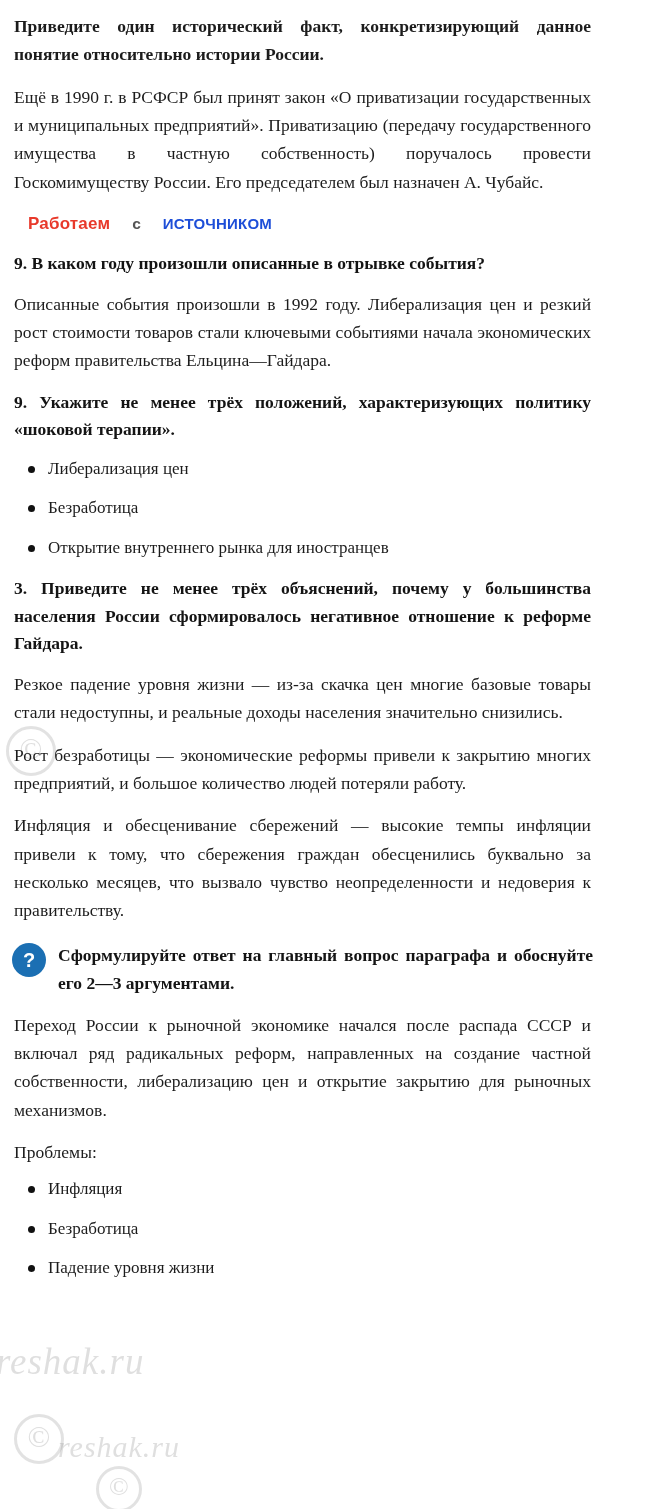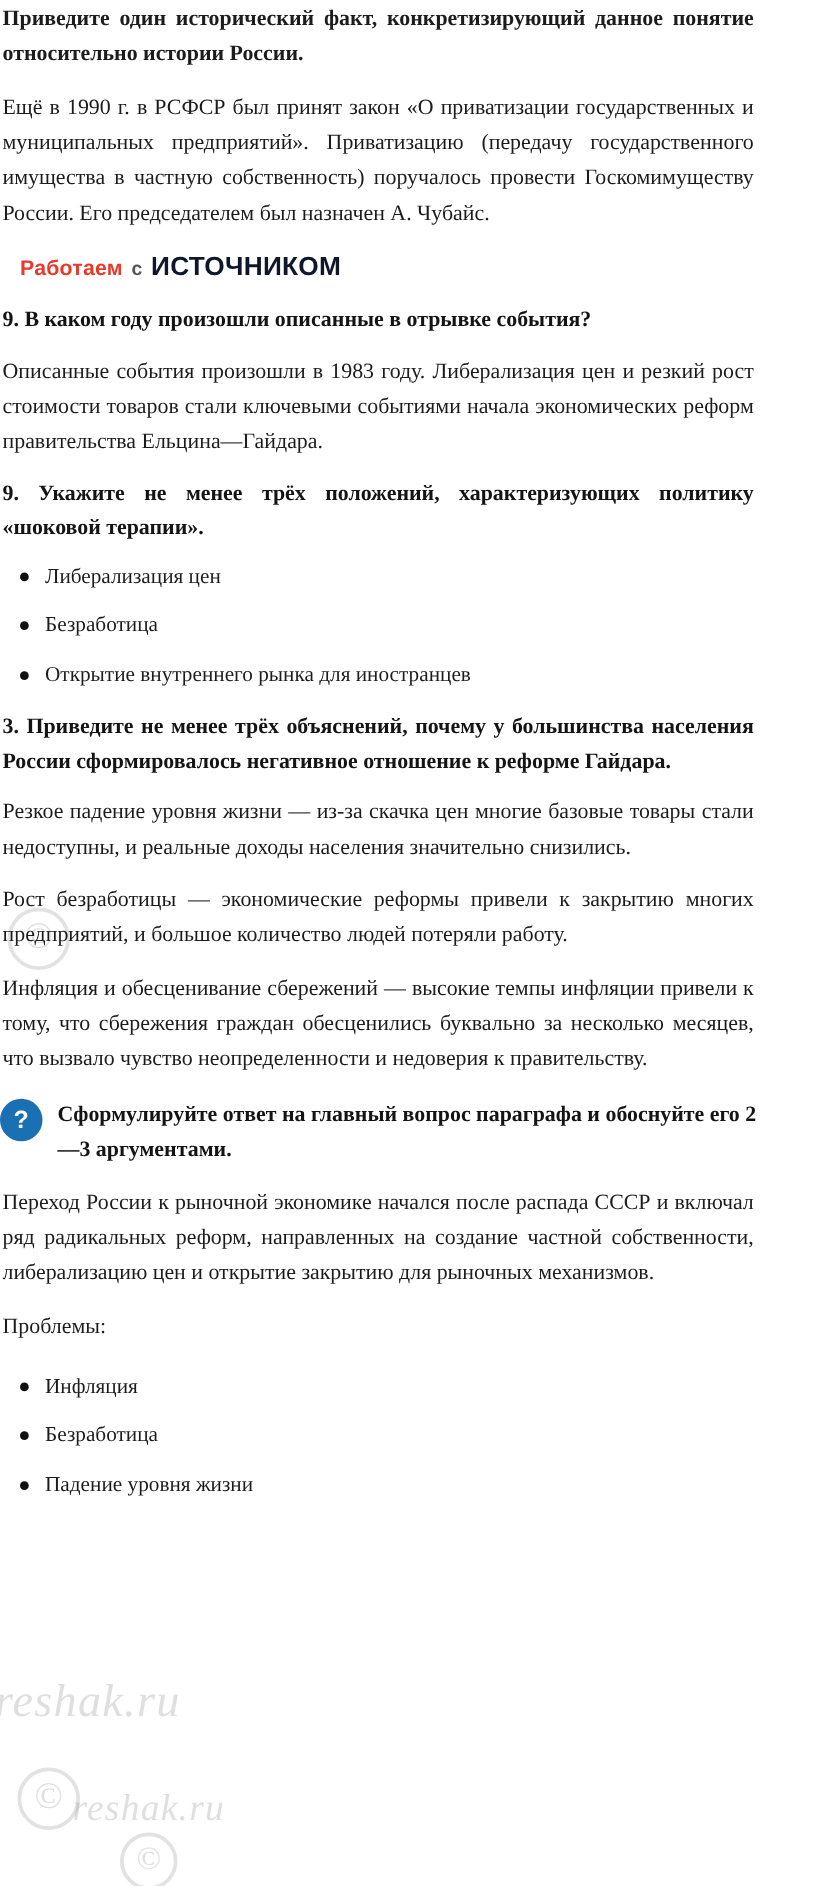--- a/index.html
+++ b/index.html
@@ -11,40 +11,40 @@
     min-height: 1509px;
     background: #ffffff;
     font-family: "Liberation Serif", serif;
     color: #1a1a1a;
     position: relative;
     overflow: hidden;
   }
   .page {
     position: relative;
     width: 605px;
-    padding: 0;
+    padding: 12px;
     box-sizing: border-box;
     z-index: 2;
   }
   .block {
     padding: 0 2px;
   }
   p.para {
     margin: 0 0 14px 0;
     font-size: 17.5px;
     line-height: 1.62;
     text-align: justify;
     text-justify: inter-word;
     color: #1c1c1c;
   }
   p.para.bold {
     font-weight: bold;
   }
   p.para.tight {
-    margin-bottom: 22px;
+    margin-bottom: 10px;
   }
   .q-head {
     margin: 0 0 12px 0;
     font-size: 17.5px;
     line-height: 1.58;
     font-weight: bold;
     text-align: justify;
     color: #141414;
   }
   ul.bullets {
@@ -68,37 +68,37 @@
     height: 7px;
     background: #111;
     border-radius: 50%;
   }
   
   .source-banner {
     margin: 18px 0 16px 0;
     padding-left: 16px;
     display: flex;
     align-items: baseline;
-    gap: 7px;
+    gap: 22px;
     font-family: "Liberation Sans", sans-serif;
   }
   .source-banner .w1 {
     color: #e8392b;
     font-size: 17px;
     font-weight: bold;
     letter-spacing: 0.2px;
   }
   .source-banner .w2 {
     color: #555;
     font-size: 15.5px;
     font-weight: bold;
   }
   .source-banner .w3 {
-    color: #0f172a;
-    font-size: 21px;
+    color: #1d4ed8;
+    font-size: 15px;
     font-weight: bold;
     letter-spacing: 0.2px;
   }
   
   .callout {
     display: flex;
     align-items: flex-start;
     gap: 12px;
     margin: 16px 0 14px 0;
   }
@@ -164,21 +164,21 @@
   </div>
 
   <div class="source-banner">
     <span class="w1">Работаем</span>
     <span class="w2">с</span>
     <span class="w3">ИСТОЧНИКОМ</span>
   </div>
 
   <div class="block">
     <p class="q-head">9. В каком году произошли описанные в отрывке события?</p>
-    <p class="para">Описанные события произошли в 1983 году. Либерализация цен и резкий рост стоимости товаров стали ключевыми событиями начала экономических реформ правительства Ельцина—Гайдара.</p>
+    <p class="para">Описанные события произошли в 1992 году. Либерализация цен и резкий рост стоимости товаров стали ключевыми событиями начала экономических реформ правительства Ельцина—Гайдара.</p>
   </div>
 
   <div class="block">
     <p class="q-head">9. Укажите не менее трёх положений, характеризующих политику «шоковой терапии».</p>
     <ul class="bullets">
       <li>Либерализация цен</li>
       <li>Безработица</li>
       <li>Открытие внутреннего рынка для иностранцев</li>
     </ul>
   </div>

